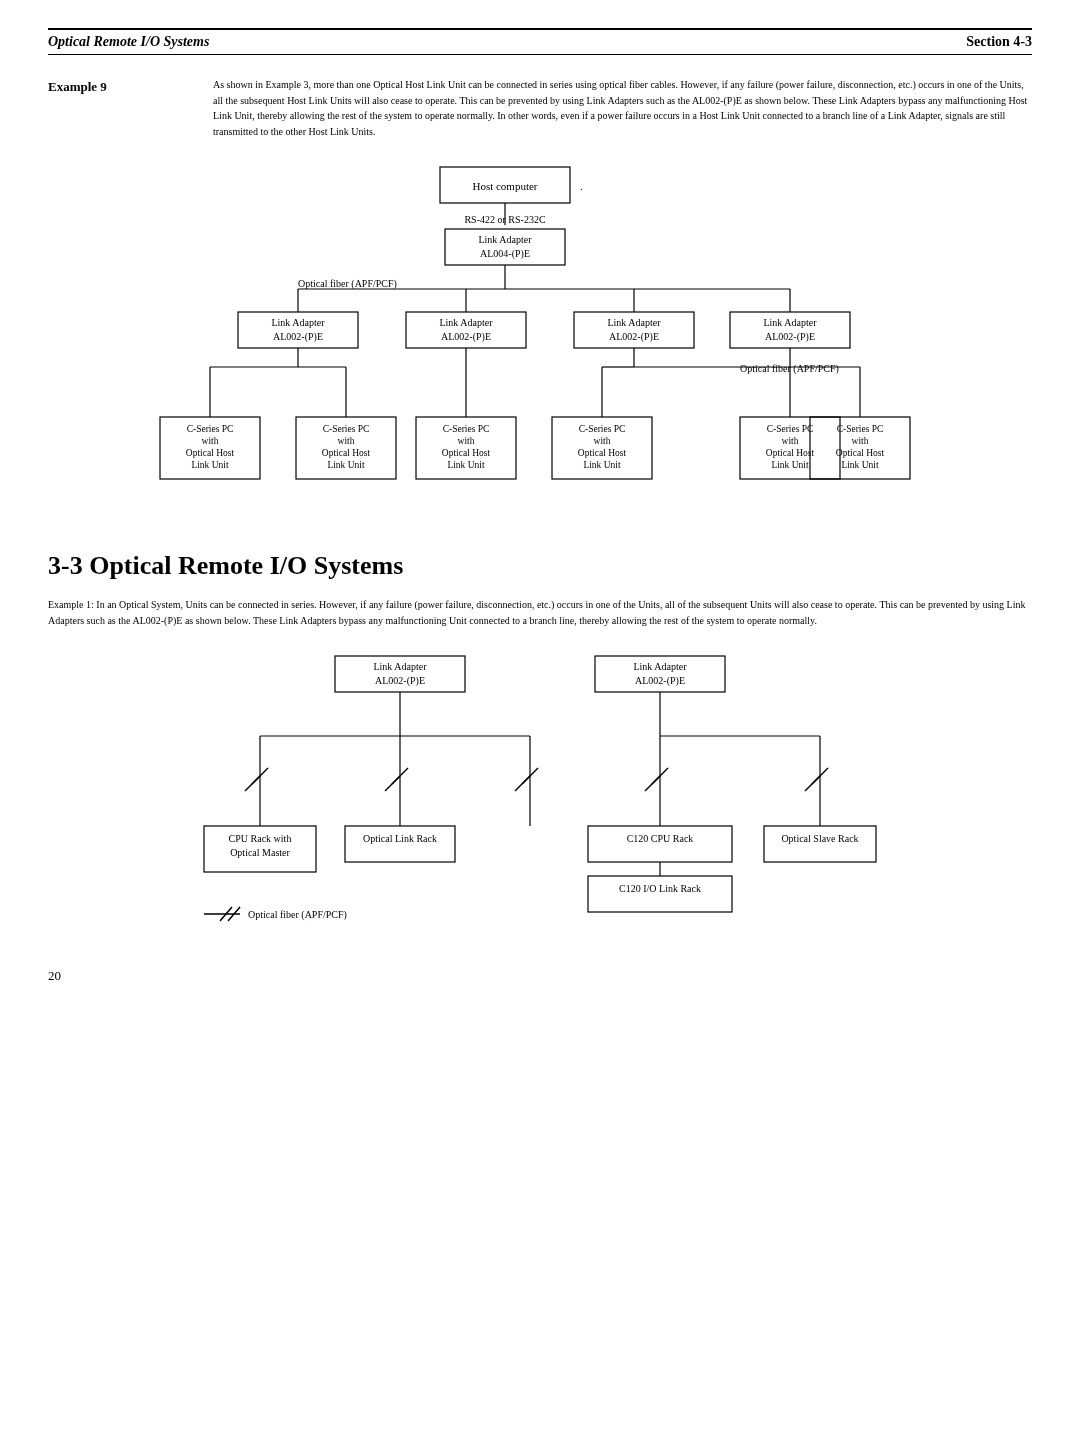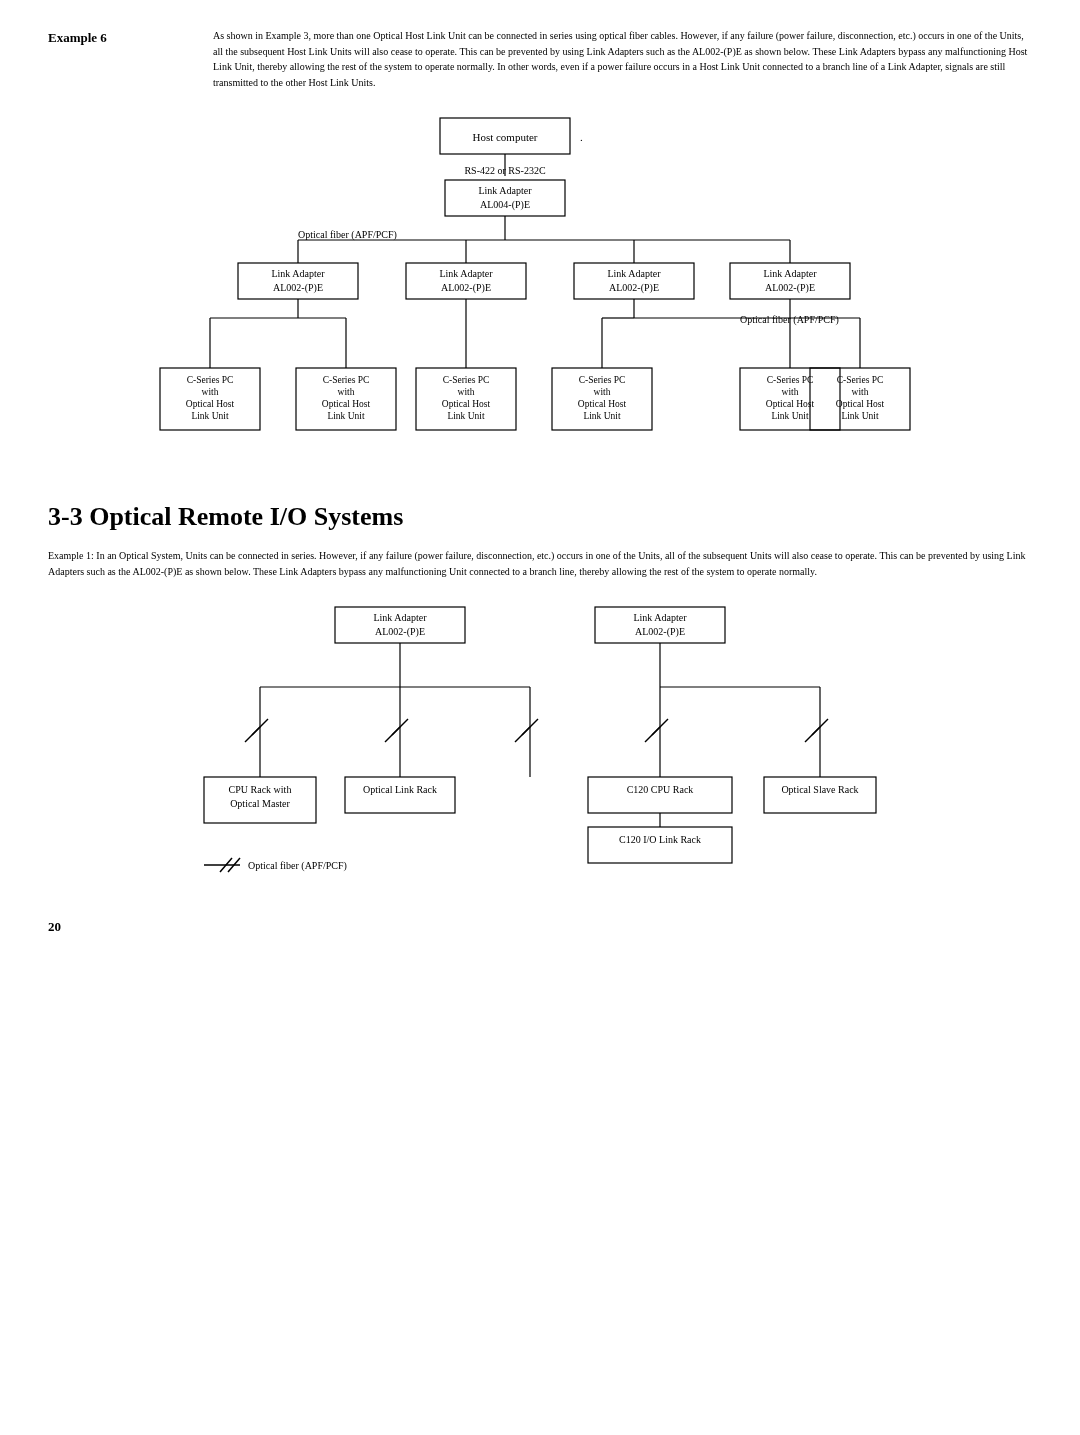--- a/index.html
+++ b/index.html
@@ -76,32 +76,36 @@
       border-bottom: none;
     }
     .section-heading span {
       font-size: 26px;
     }
 
     
     .page-footer {
       margin-top: 32px;
       font-size: 13px;
-      font-weight: bold;
+      font-weight: normal;
     }
   </style>
 </head>
 <body>
 
 <div class="page">
 
+  <div class="page-header">
+    <span class="header-title">Optical Remote I/O Systems</span>
+    <span class="header-section">Section   4-3</span>
+  </div>
 
   <div class="two-col">
     <div class="left-col">
-      <span class="example-label">Example 6</span>
+      <span class="example-label">Example 9</span>
     </div>
     <div class="right-col">As shown in Example 3, more than one Optical Host Link Unit can be connected in series using optical fiber cables. However, if any failure (power failure, disconnection, etc.) occurs in one of the Units, all the subsequent Host Link Units will also cease to operate. This can be prevented by using Link Adapters such as the AL002-(P)E as shown below. These Link Adapters bypass any malfunctioning Host Link Unit, thereby allowing the rest of the system to operate normally. In other words, even if a power failure occurs in a Host Link Unit connected to a branch line of a Link Adapter, signals are still transmitted to the other Host Link Units.</div>
   </div>
 
   <div class="diagram-container">
     <svg width="780" height="370">
 
       <rect x="290" y="10" width="130" height="36" fill="none" stroke="#000" stroke-width="1.2"></rect>
       <text x="355" y="33" text-anchor="middle" font-size="11">Host computer</text>
 

